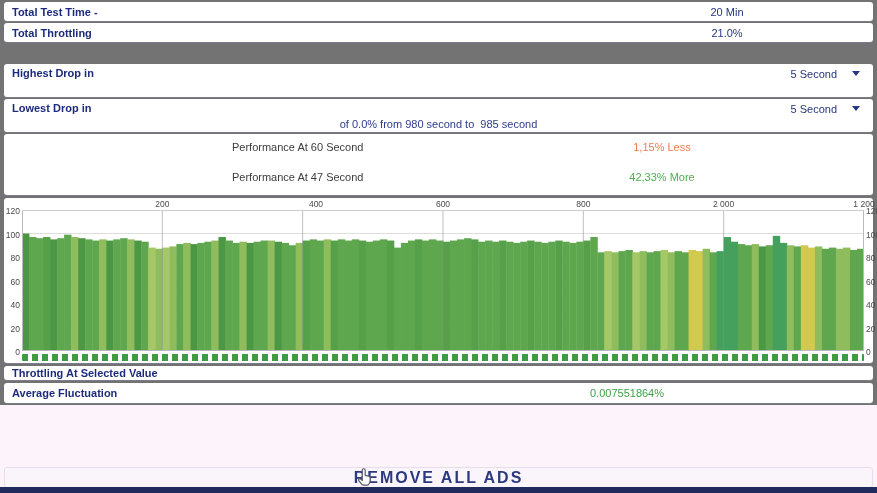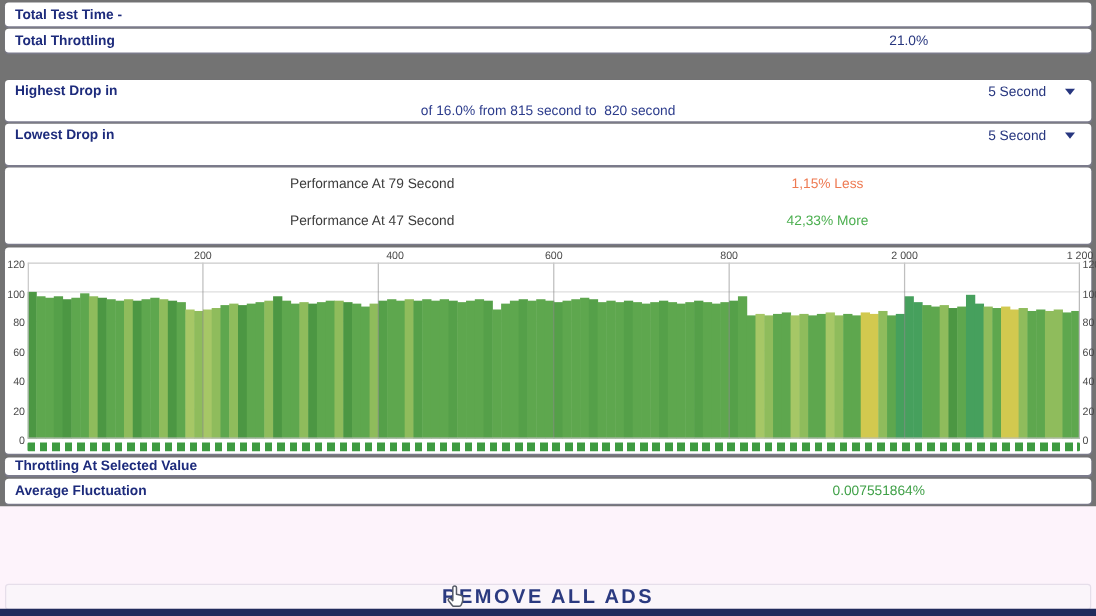--- a/index.html
+++ b/index.html
@@ -16,21 +16,21 @@
           font-size:11px;color:#2c3c8c;white-space:pre;}
   .dropdown{position:absolute;right:13px;top:2px;height:15px;display:flex;align-items:center;
             gap:15px;cursor:pointer;}
   .dropdown .dd-label{font-size:11px;color:#27367f;}
   .dd-arrow{width:0;height:0;border-left:4.5px solid transparent;border-right:4.5px solid transparent;
             border-top:5px solid #27367f;}
   .perf-label{position:absolute;left:228px;font-size:11px;color:#3c3c3c;}
   .perf-value{position:absolute;left:598px;width:120px;text-align:center;font-size:11px;}
   .perf-value.less{color:#ee7a52;}
   .perf-value.more{color:#4caf50;}
-  .fvalue{position:absolute;left:586px;width:150px;text-align:right;top:50%;
+  .fvalue{position:absolute;left:586px;width:150px;text-align:left;top:50%;
           transform:translateY(-50%);font-size:11px;color:#3fa047;}
   
   #chart-card{top:198px;height:165px;}
   #chart-xticks{position:absolute;left:0;top:0;height:12px;right:0;}
   #chart-xticks span{position:absolute;width:44px;text-align:center;font-size:8.5px;color:#4a4a4a;top:1px;}
   .ycol{position:absolute;top:12px;height:141px;width:16px;font-size:8.5px;color:#4a4a4a;}
   #chart-yticks-left{left:0;}
   #chart-yticks-right{left:861px;width:16px;}
   .ycol span{position:absolute;width:16px;}
   #chart-yticks-left span{text-align:right;}
@@ -47,45 +47,46 @@
   #bottom-bar{position:absolute;left:0;right:0;bottom:0;height:6px;background:#202a5c;}
   #cursor{position:absolute;left:354px;top:466px;width:22px;height:22px;pointer-events:none;}
 </style>
 </head>
 <body>
 
 <div id="app">
 
   <div class="card" style="top:2px;height:19px;">
     <span class="rlabel">Total Test Time -</span>
+    <span class="rvalue">20 Min</span>
   </div>
   <div class="card" style="top:23px;height:19px;">
     <span class="rlabel">Total Throttling</span>
     <span class="rvalue">21.0%</span>
   </div>
 
   <div class="card" style="top:64px;height:33px;">
     <span class="rlabel topline">Highest Drop in</span>
     <div class="dropdown">
       <span class="dd-label">5 Second</span>
       <span class="dd-arrow"></span>
     </div>
-    <div class="detail">of 16.0% from 815 second to  820 second</div>
   </div>
 
   <div class="card" style="top:99px;height:33px;">
     <span class="rlabel topline">Lowest Drop in</span>
     <div class="dropdown">
       <span class="dd-label">5 Second</span>
       <span class="dd-arrow"></span>
     </div>
+    <div class="detail">of 0.0% from 980 second to  985 second</div>
   </div>
 
   <div class="card" style="top:134px;height:61px;">
-    <span class="perf-label" style="top:7px;">Performance At 79 Second</span>
+    <span class="perf-label" style="top:7px;">Performance At 60 Second</span>
     <span class="perf-value less" style="top:7px;">1,15% Less</span>
     <span class="perf-label" style="top:37px;">Performance At 47 Second</span>
     <span class="perf-value more" style="top:37px;">42,33% More</span>
   </div>
 
   <div class="card" id="chart-card">
     <div id="chart-xticks">
         <span style="left: 136.333px;">200</span>
         <span style="left: 290px;">400</span>
         <span style="left: 417px;">600</span>

